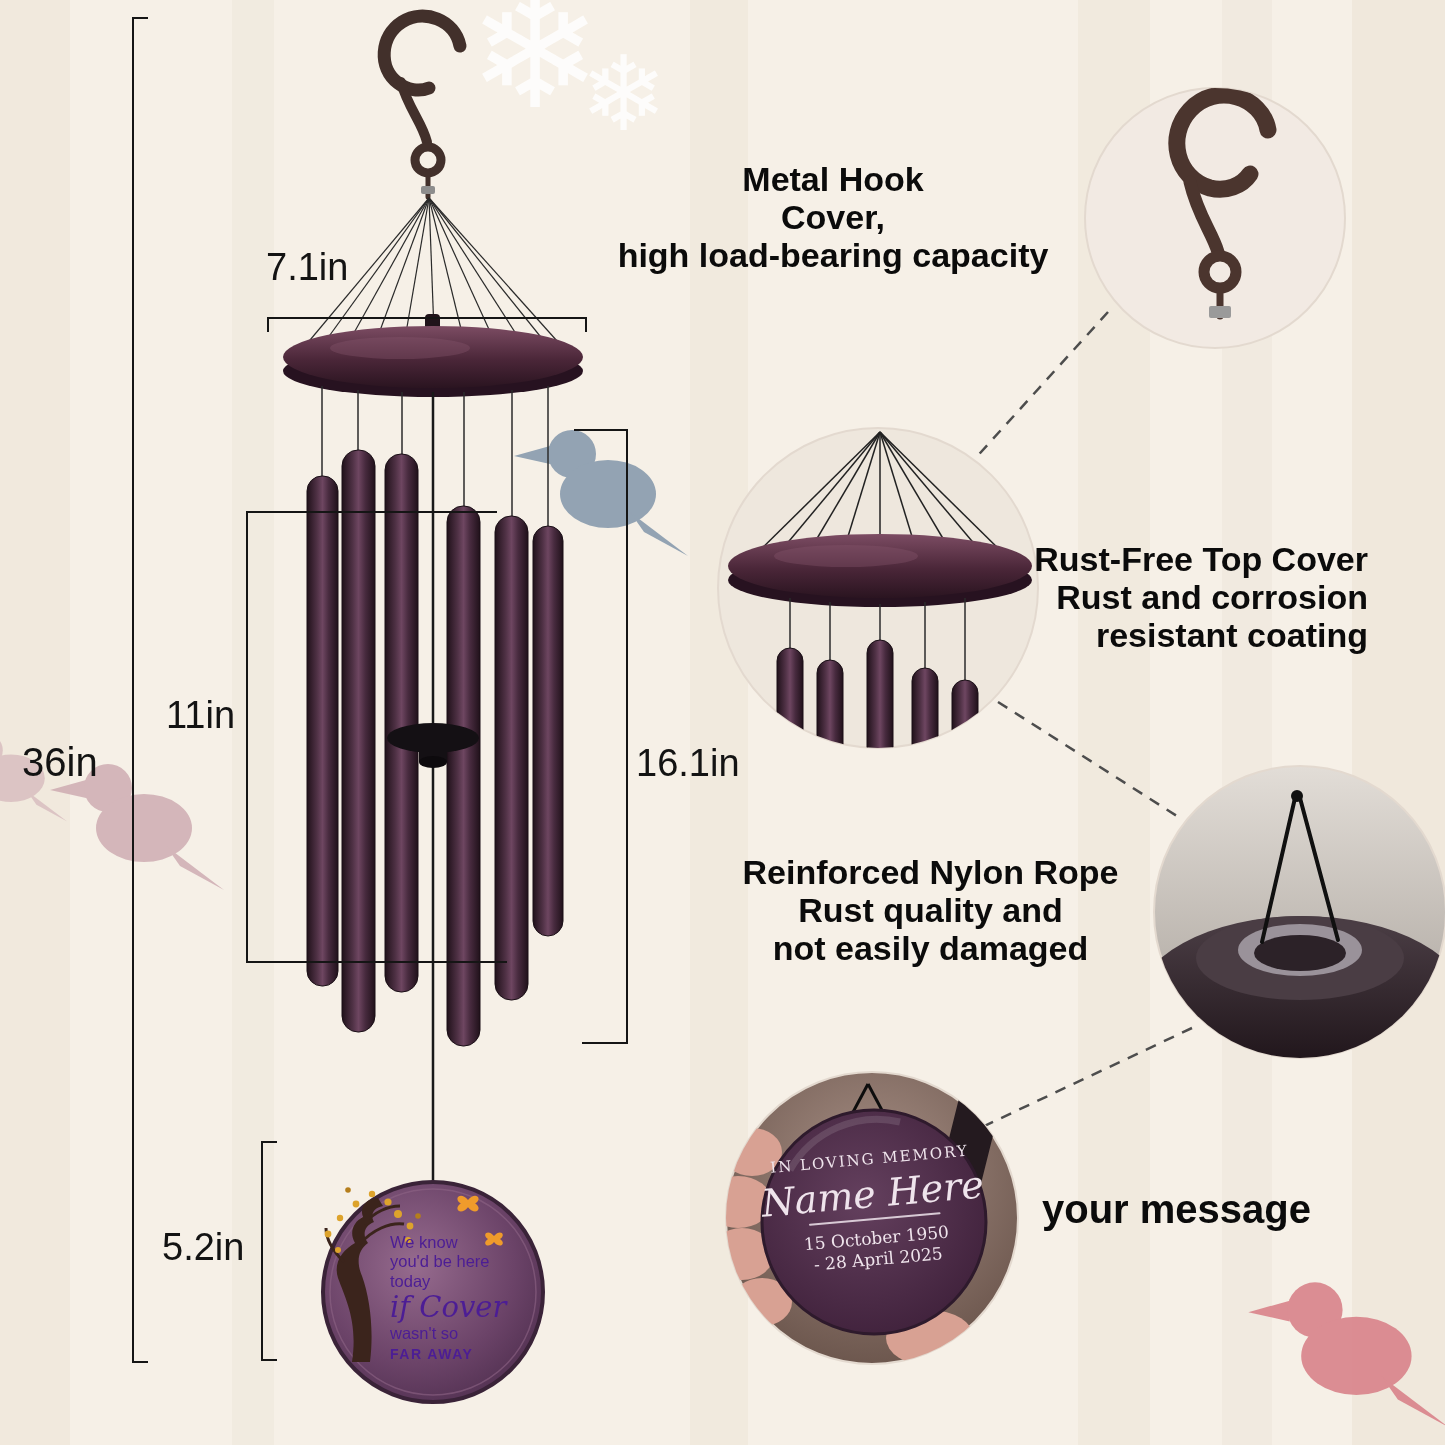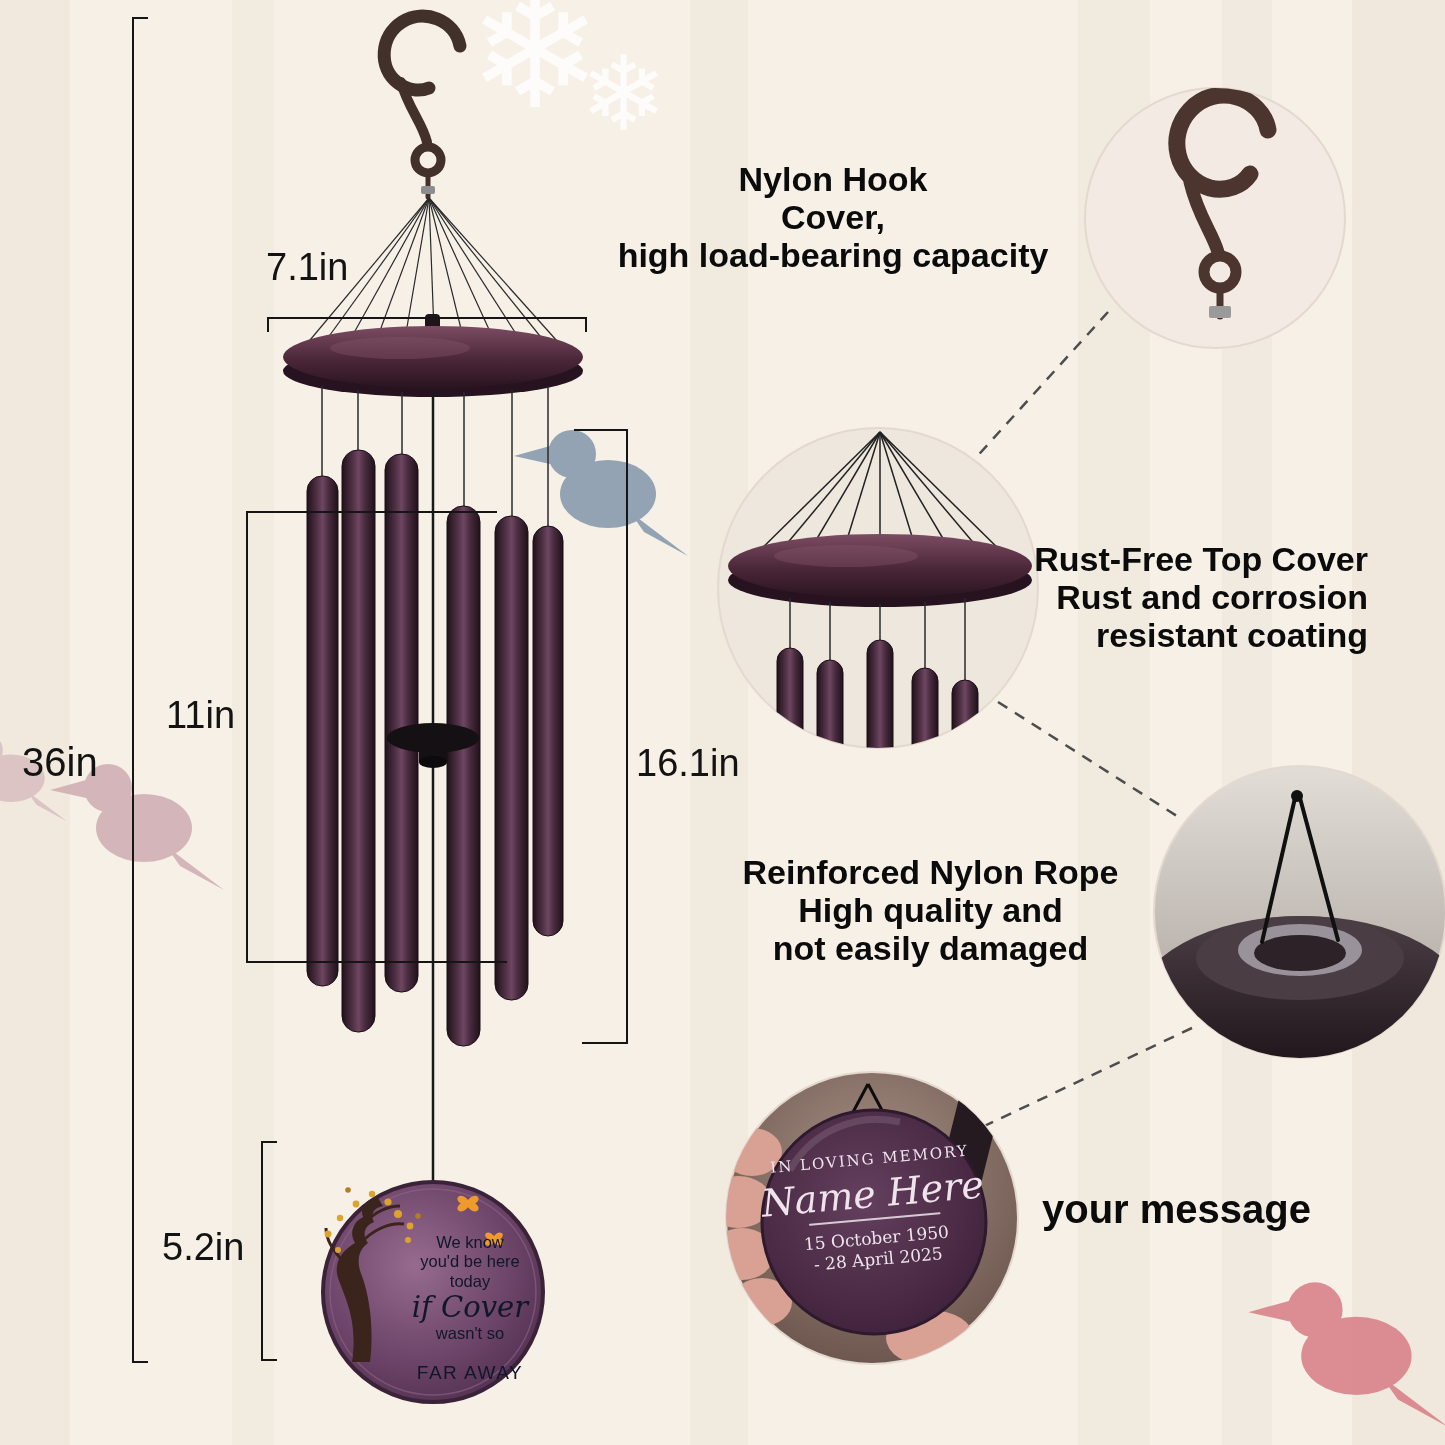--- a/index.html
+++ b/index.html
@@ -17,24 +17,24 @@
   .feature span{display:block}
   .f-hook{left:598px;top:160px;width:470px;text-align:center}
   .f-cover{left:1008px;top:540px;width:360px;text-align:right}
   .f-rope{left:718px;top:853px;width:425px;text-align:center}
   .f-pers{left:1042px;top:1188px;width:330px;text-align:left;font-size:40px;line-height:1.05}
   .d-36{left:22px;top:740px;font-size:40px}
   .d-71{left:266px;top:246px}
   .d-11{left:166px;top:694px}
   .d-161{left:636px;top:742px}
   .d-52{left:162px;top:1226px}
-  .pendant-text{position:absolute;left:390px;top:1233px;width:160px;text-align:center;color:#0f172a;z-index:5}
+  .pendant-text{position:absolute;left:390px;top:1233px;width:160px;text-align:left;color:#4c1d95;z-index:5}
   .pt-s{font-size:16.5px;line-height:1.18;display:block}
   .pt-script{font-family:"DejaVu Serif",serif;font-style:italic;font-size:29px;line-height:1.12;display:block}
-  .pt-caps{font-size:19px;letter-spacing:1.5px;font-weight:400;display:block;margin-top:19px}
+  .pt-caps{font-size:14px;letter-spacing:1.5px;font-weight:700;display:block;margin-top:3px}
   .disc-text{position:absolute;left:760px;top:1150px;width:228px;text-align:center;color:#efe4ec;
              transform:rotate(-5deg);z-index:5;font-family:"DejaVu Serif",serif}
   .dt-header{font-size:15px;letter-spacing:2px;display:block}
   .dt-name{font-size:38px;font-style:italic;display:block;margin-top:4px}
   .dt-underline{width:132px;height:2px;background:#efe4ec;margin:2px auto 8px;border-radius:2px;opacity:.85}
   .dt-date{font-size:17px;display:block;line-height:1.25}
 </style>
 </head>
 <body>
 
@@ -288,34 +288,34 @@
     </g>
   </svg>
 
   <div class="dim d-36">36in</div>
   <div class="dim d-71">7.1in</div>
   <div class="dim d-11">11in</div>
   <div class="dim d-161">16.1in</div>
   <div class="dim d-52">5.2in</div>
 
   <div class="feature f-hook">
-    <span>Nylon Hook</span>
+    <span>Metal Hook</span>
     <span>Cover,</span>
     <span>high load-bearing capacity</span>
   </div>
 
   <div class="feature f-cover">
     <span>Rust-Free Top Cover</span>
     <span>Rust and corrosion</span>
     <span>resistant coating</span>
   </div>
 
   <div class="feature f-rope">
     <span>Reinforced Nylon Rope</span>
-    <span>High quality and</span>
+    <span>Rust quality and</span>
     <span>not easily damaged</span>
   </div>
 
   <div class="feature f-pers">
     <span>your message</span>
   </div>
 
   <div class="pendant-text">
     <span class="pt-s">We know</span>
     <span class="pt-s">you'd be here</span>

